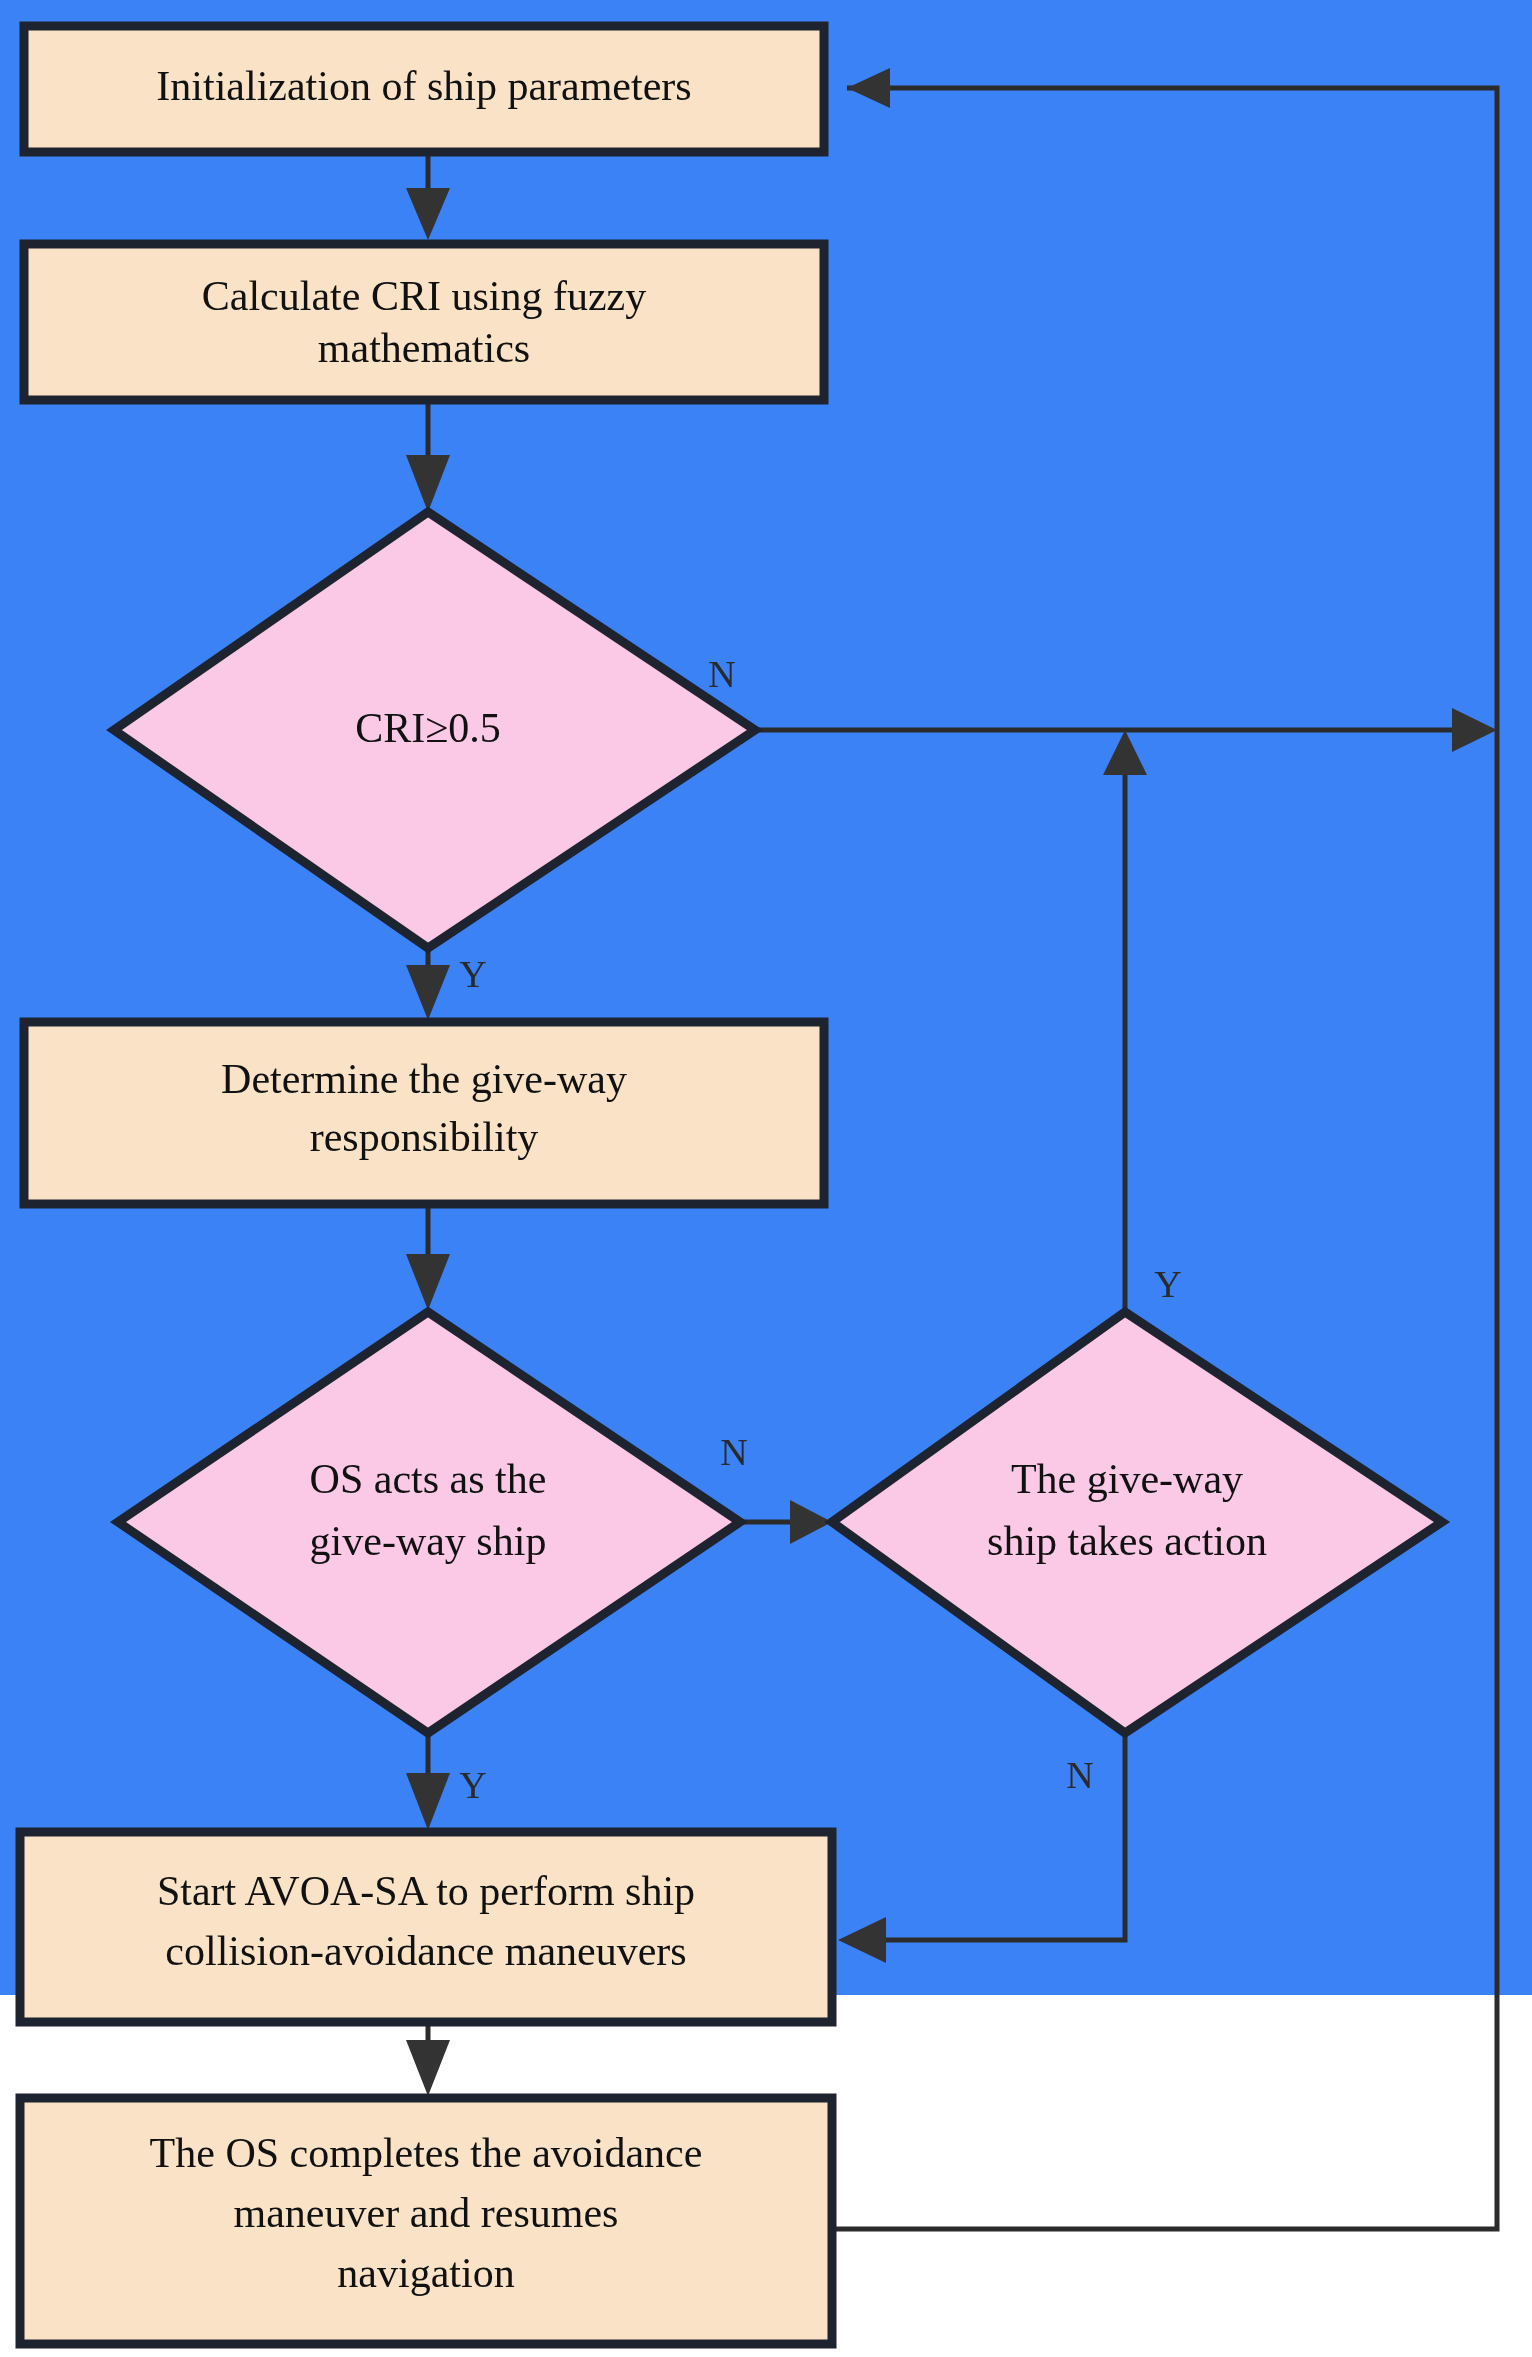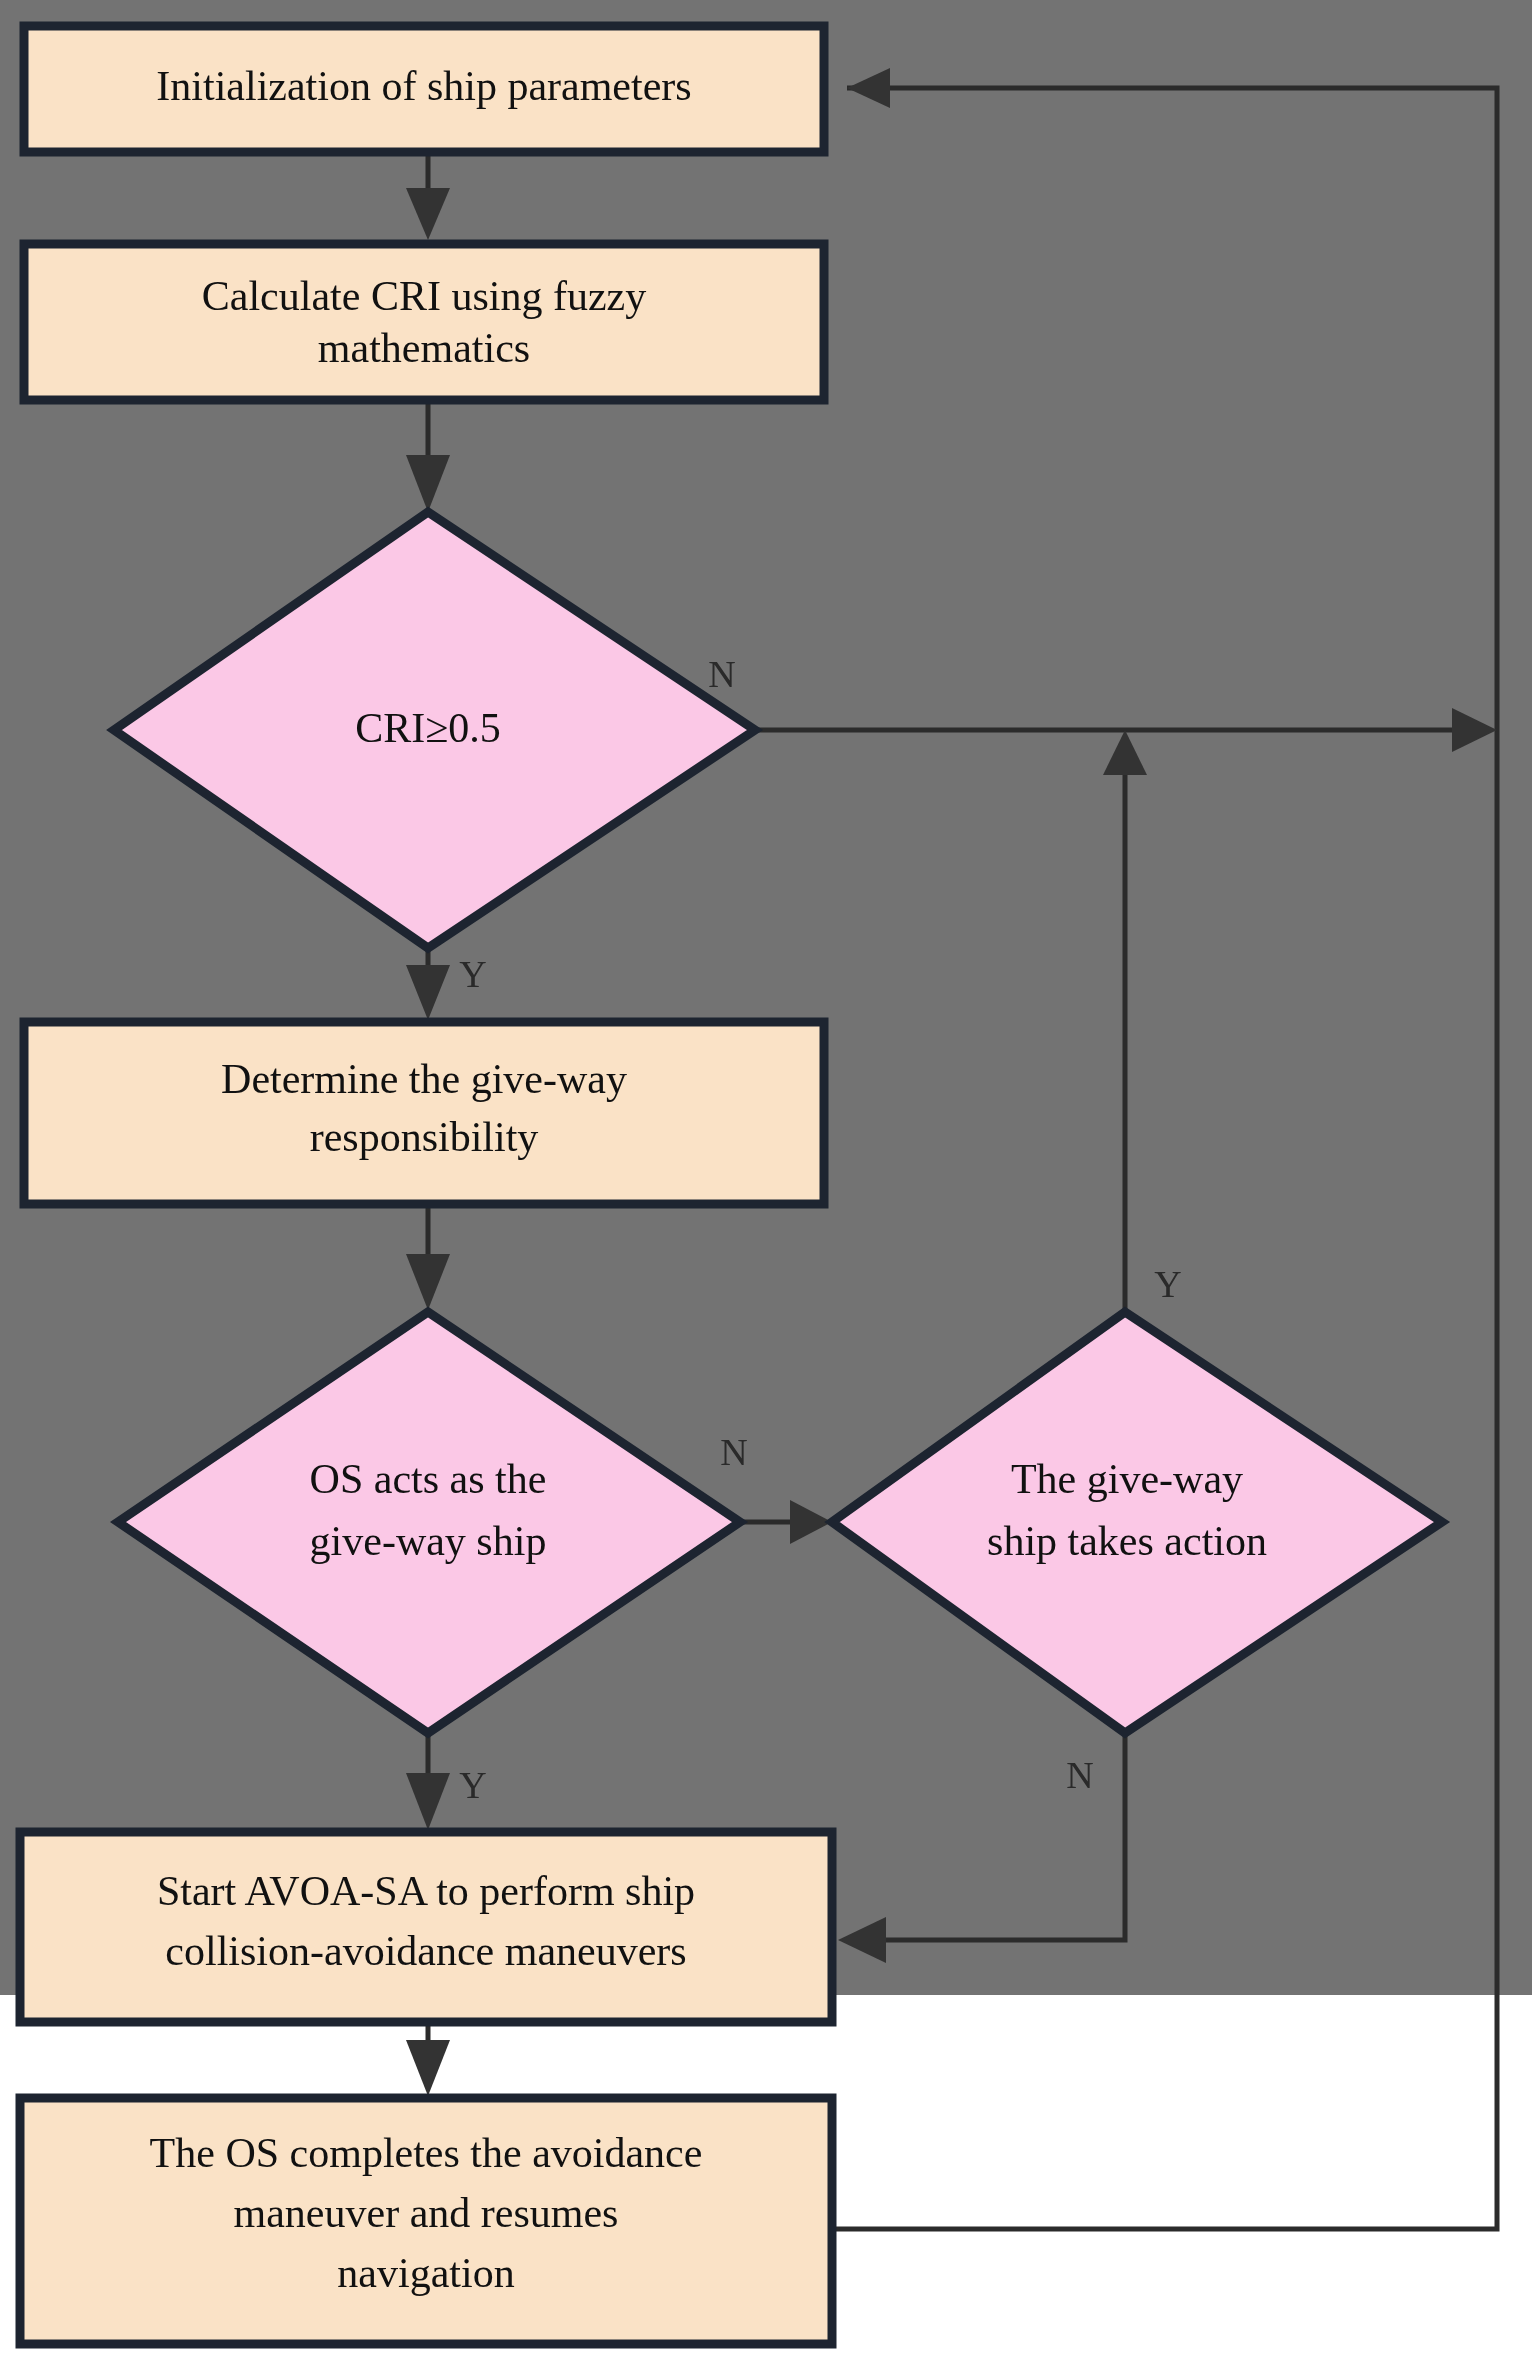--- a/index.html
+++ b/index.html
@@ -10,21 +10,21 @@
   body {
     width: 1532px;
     height: 2357px;
     font-family: "Liberation Serif", "DejaVu Serif", serif;
     overflow: hidden;
   }
   #flowchart-root {
     position: relative;
     width: 1532px;
     height: 1995px;
-    background: #737373;
+    background: #3b82f6;
   }
   svg.chart-canvas {
     position: absolute;
     left: 0;
     top: 0;
     width: 1532px;
     height: 2357px;
     display: block;
   }
   .node-box {

